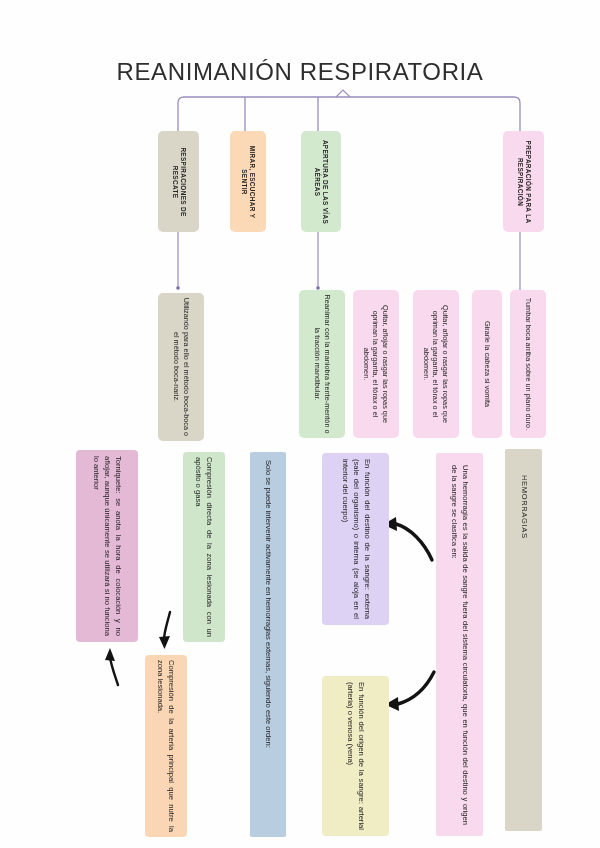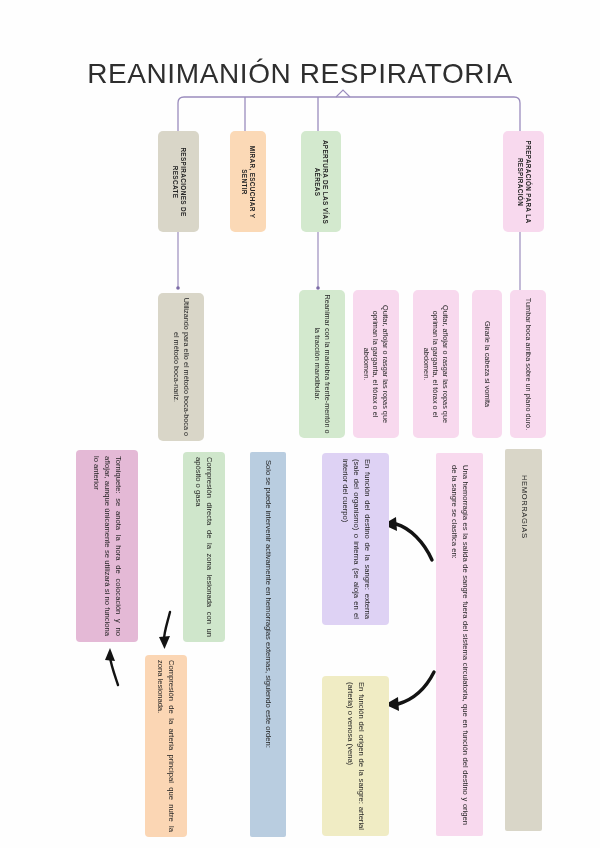--- a/index.html
+++ b/index.html
@@ -13,21 +13,21 @@
   .page{
     position:absolute;
     left:0;top:0;width:600px;height:848px;
     background:#fefefe;
   }
   
   .title{
     position:absolute;
     left:0;right:0;top:58px;
     text-align:center;
-    font-size:28px;
+    font-size:24px;
     letter-spacing:.6px;
     color:#2e2e2e;
     font-weight:400;
     white-space:nowrap;
   }
   
   .connectors{position:absolute;left:0;top:0;width:600px;height:848px;pointer-events:none;}
   
   .node{
     position:absolute;

